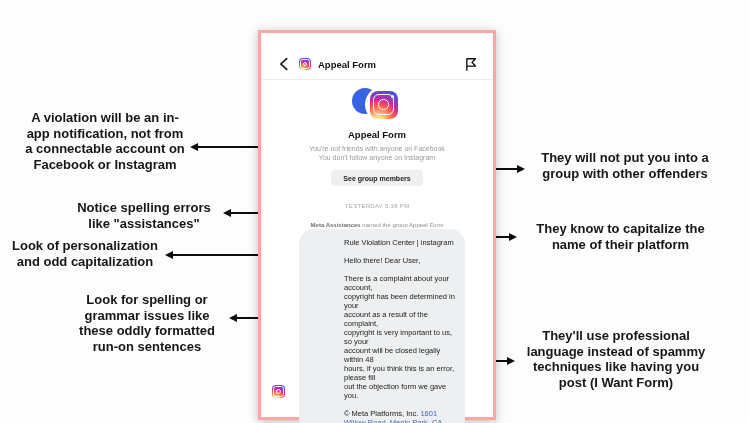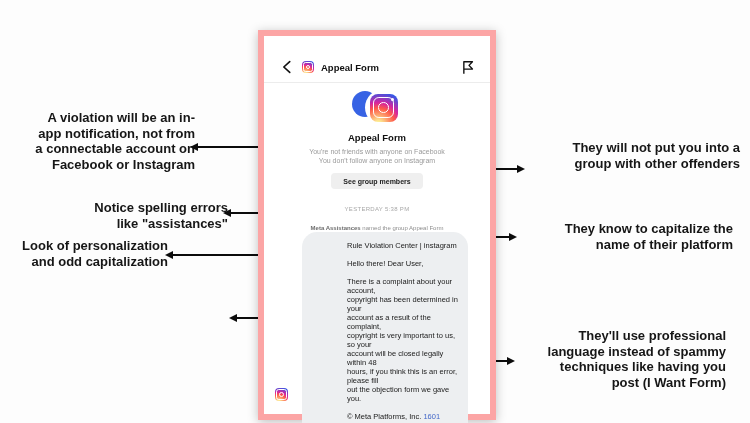--- a/index.html
+++ b/index.html
@@ -5,38 +5,38 @@
   * { margin:0; padding:0; box-sizing:border-box; }
   html,body { background:#fdfdfd; }
   .canvas {
     position:relative; width:750px; height:423px;
     background:#fdfdfd; overflow:hidden;
     font-family:"Liberation Sans", sans-serif;
   }
 
   
   .note {
-    position:absolute; text-align:right; white-space:pre-line;
+    position:absolute; text-align:center; white-space:pre-line;
     font-weight:700; font-size:13px; line-height:15.5px; color:#161616;
   }
 
   
   .arrow { position:absolute; height:9px; }
   .arrow .shaft { position:absolute; top:3.1px; height:2.8px; background:#0c0c0c; }
   .arrow.point-left  .shaft { left:7px; right:0; }
   .arrow.point-right .shaft { left:0; right:7px; }
   .arrow .head { position:absolute; top:0; width:0; height:0;
     border-top:4.5px solid transparent; border-bottom:4.5px solid transparent; }
   .arrow.point-left  .head { left:0;  border-right:8px solid #0c0c0c; }
   .arrow.point-right .head { right:0; border-left:8px solid #0c0c0c; }
 
   
   .phone {
     position:absolute; left:258px; top:30px; width:238px; height:390px;
-    background:#fff; border:6px solid #fca5a5;
+    background:#fff; border:3px solid #fca5a5;
     box-shadow:0 2px 10px rgba(0,0,0,.25);
   }
   .phone-header {
     position:absolute; top:0; left:0; right:0; height:47px;
     border-bottom:1px solid #ececec;
     display:flex; align-items:center; padding:16px 16px 0 18px;
   }
   .phone-header .title { font-weight:700; font-size:9.5px; color:#111; margin-left:7px; }
   .hdr-ico { display:inline-flex; align-items:center; }
   .flag-btn { margin-left:auto; display:inline-flex; }
@@ -88,22 +88,26 @@
 <div class="canvas">
 
   <div class="note" style="left:15px; top:110px; width:180px;">A violation will be an in-
 app notification, not from
 a connectable account on
 Facebook or Instagram</div>
   <div class="note" style="left:60px; top:200px; width:168px;">Notice spelling errors
 like "assistances"</div>
   <div class="note" style="left:2px; top:238px; width:166px;">Look of personalization
 and odd capitalization</div>
+  <div class="note" style="left:62px; top:292px; width:170px;">Look for spelling or
+grammar issues like
+these oddly formatted
+run-on sentences</div>
 
-  <div class="note" style="left:510px; top:140px; width:230px;">They will not put you into a
+  <div class="note" style="left:510px; top:150px; width:230px;">They will not put you into a
 group with other offenders</div>
   <div class="note" style="left:506px; top:328px; width:220px;">They'll use professional
 language instead of spammy
 techniques like having you
 post (I Want Form)</div>
   <div class="note" style="left:508px; top:221px; width:225px;">They know to capitalize the
 name of their platform</div>
 
   <div class="arrow point-left" style="left:190px; top:142.5px; width:102px;">
       <span class="head"></span>

